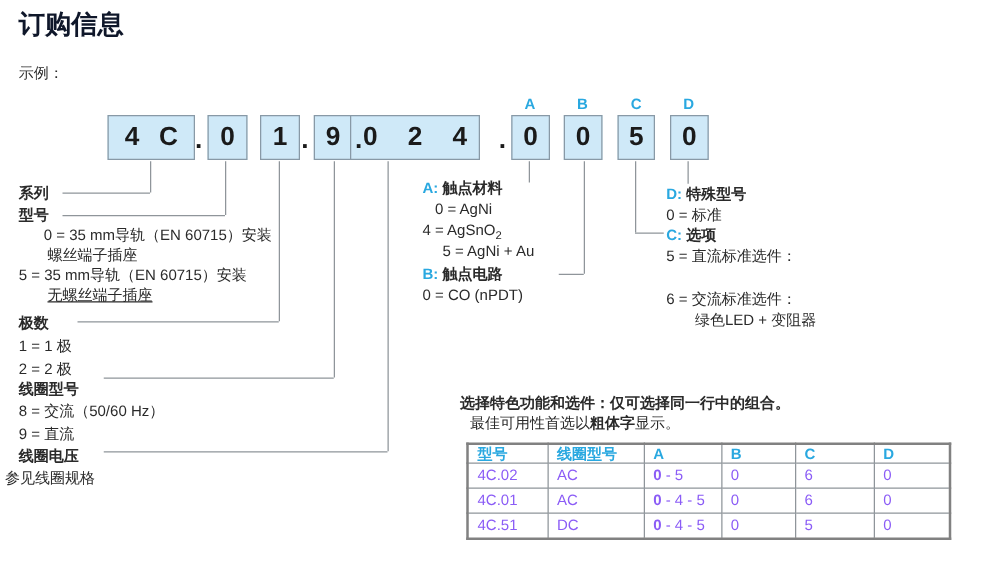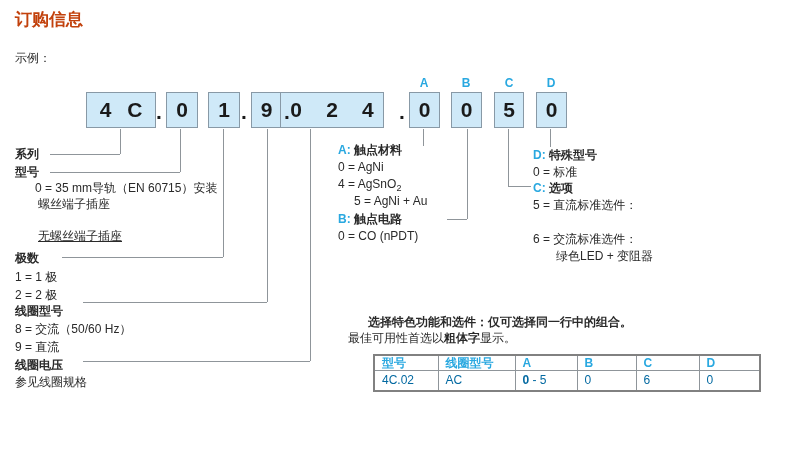--- a/index.html
+++ b/index.html
@@ -1,36 +1,36 @@
 <!DOCTYPE html>
 <html><head>
 <meta charset="utf-8">
 <style>
   html,body{margin:0;padding:0;background:#fff;}
   #page{position:relative;width:789px;height:465px;background:#ffffff;overflow:hidden;
         font-family:"Liberation Sans","DejaVu Sans",sans-serif;color:#222;}
   .t{position:absolute;font-size:12px;line-height:14px;white-space:nowrap;color:#2a2a2a;}
   .b{font-weight:bold;}
   .cyan{color:#29a8e0;}
-  .title{position:absolute;left:15px;top:10px;font-size:17px;line-height:20px;font-weight:bold;color:#c2410c;}
+  .title{position:absolute;left:15px;top:10px;font-size:21px;line-height:20px;font-weight:bold;color:#0f172a;}
   .pbox{position:absolute;top:92px;height:36px;box-sizing:border-box;background:#cfe9f8;border:1px solid #8899a6;
         display:flex;align-items:center;justify-content:center;font-weight:bold;font-size:21px;color:#1a1a1a;}
   .ls1{letter-spacing:.75em;padding-left:.75em;}
   .ls2{letter-spacing:1.15em;padding-left:1.15em;}
   .dot{position:absolute;top:100px;font-size:21px;font-weight:bold;color:#1a1a1a;line-height:24px;}
   .code{position:absolute;top:76px;width:14px;text-align:center;font-weight:bold;font-size:12px;color:#29a8e0;}
   .hl{position:absolute;height:1px;background:#8f959a;}
   .vl{position:absolute;width:1px;background:#8f959a;}
   sub{font-size:9px;}
   #sel-table{position:absolute;left:373px;top:354px;width:386px;border-collapse:collapse;table-layout:fixed;
              border:2px solid #818181;font-size:12px;}
   #sel-table th,#sel-table td{border:1px solid #8f959a;padding:0 0 0 7px;text-align:left;
              white-space:nowrap;overflow:hidden;font-weight:normal;}
   #sel-table thead th{color:#29a8e0;font-weight:bold;height:14px;line-height:14px;}
-  #sel-table tbody td{height:19px;line-height:19px;color:#0369a1;}
+  #sel-table tbody td{height:19px;line-height:19px;color:#8b5cf6;}
   #sel-table tr.group-end td{border-bottom:2px solid #818181;}
   .bcell{font-weight:bold;}
 </style>
 </head>
 <body>
 
 <div id="page">
 
   <div class="title">订购信息</div>
   <div class="t" style="left:15px;top:51px;">示例：</div>
@@ -70,51 +70,52 @@
   <div class="hl" style="left:447px;top:219px;width:20px;"></div>
   <div class="vl" style="left:508px;top:129px;height:57px;"></div>
   <div class="hl" style="left:508px;top:186px;width:23px;"></div>
   <div class="vl" style="left:550px;top:129px;height:18px;"></div>
 
   <div class="t b" style="left:15px;top:147px;">系列</div>
 
   <div class="t b" style="left:15px;top:165px;">型号</div>
   <div class="t" style="left:15px;top:181px;margin-left:20px;">0 = 35 mm导轨（EN 60715）安装</div>
   <div class="t" style="left:38px;top:197px;">螺丝端子插座</div>
+  <div class="t" style="left:15px;top:213px;">5 = 35 mm导轨（EN 60715）安装</div>
   <div class="t" style="left:38px;top:229px;text-decoration:underline;">无螺丝端子插座</div>
 
   <div class="t b" style="left:15px;top:251px;">极数</div>
   <div class="t" style="left:15px;top:270px;">1 = 1 极</div>
   <div class="t" style="left:15px;top:288px;">2 = 2 极</div>
 
   <div class="t b" style="left:15px;top:304px;">线圈型号</div>
   <div class="t" style="left:15px;top:322px;">8 = 交流（50/60 Hz）</div>
   <div class="t" style="left:15px;top:340px;">9 = 直流</div>
 
   <div class="t b" style="left:15px;top:358px;">线圈电压</div>
-  <div class="t" style="left:15px;top:375px;">参见线圈规格</div>
+  <div class="t" style="left:4px;top:375px;">参见线圈规格</div>
 
   <div class="t b" style="left:338px;top:143px;"><span class="cyan">A:</span> <span>触点材料</span></div>
-  <div class="t" style="left:338px;top:160px;">0 = AgNi</div>
+  <div class="t" style="left:348px;top:160px;">0 = AgNi</div>
   <div class="t" style="left:338px;top:177px;"><span>4 = AgSnO</span><sub>2</sub></div>
   <div class="t" style="left:338px;top:194px;margin-left:16px;">5 = AgNi + Au</div>
 
   <div class="t b" style="left:338px;top:212px;"><span class="cyan">B:</span> <span>触点电路</span></div>
   <div class="t" style="left:338px;top:229px;">0 = CO (nPDT)</div>
 
   <div class="t b" style="left:533px;top:148px;"><span class="cyan">D:</span> <span>特殊型号</span></div>
   <div class="t" style="left:533px;top:165px;">0 = 标准</div>
 
   <div class="t b" style="left:533px;top:181px;"><span class="cyan">C:</span> <span>选项</span></div>
   <div class="t" style="left:533px;top:198px;">5 = 直流标准选件：</div>
   <div class="t" style="left:533px;top:232px;">6 = 交流标准选件：</div>
   <div class="t" style="left:556px;top:249px;">绿色LED + 变阻器</div>
 
   <div class="t b" style="left:368px;top:315px;">选择特色功能和选件：仅可选择同一行中的组合。</div>
-  <div class="t" style="left:348px;top:331px;text-align:right;"><span>最佳可用性首选以</span><span class="b">粗体字</span><span>显示。</span></div>
+  <div class="t" style="left:376px;top:331px;text-align:right;"><span>最佳可用性首选以</span><span class="b">粗体字</span><span>显示。</span></div>
 
   <table id="sel-table">
     <colgroup>
       <col style="width:64px">
         <col style="width:77px">
         <col style="width:62px">
       <col style="width:59px">
         <col style="width:63px">
         <col style="width:61px">
     </colgroup>
@@ -130,16 +131,32 @@
     </thead>
     <tbody>
       <tr>
         <td>4C.02</td>
         <td>AC</td>
         <td><span class="bcell">0</span><span> - 5</span></td>
         <td class="bcell">0</td>
         <td class="bcell">6</td>
         <td class="bcell">0</td>
       </tr>
+      <tr>
+        <td>4C.01</td>
+        <td>AC</td>
+        <td><span class="bcell">0</span><span> - 4 - 5</span></td>
+        <td class="bcell">0</td>
+        <td class="bcell">6</td>
+        <td class="bcell">0</td>
+      </tr>
+      <tr>
+        <td>4C.51</td>
+        <td>DC</td>
+        <td><span class="bcell">0</span><span> - 4 - 5</span></td>
+        <td class="bcell">0</td>
+        <td class="bcell">5</td>
+        <td class="bcell">0</td>
+      </tr>
     </tbody>
   </table>
 
 </div>
 
 </body></html>

